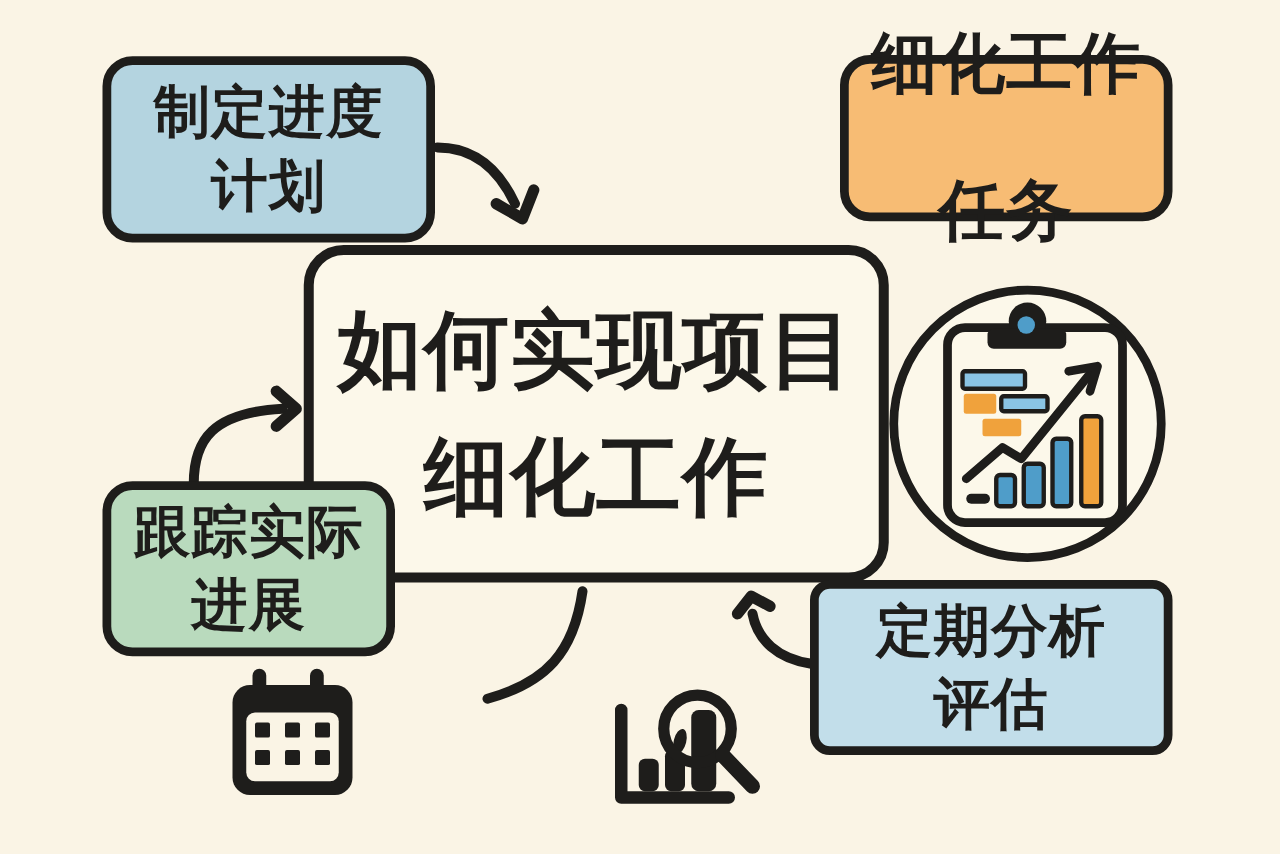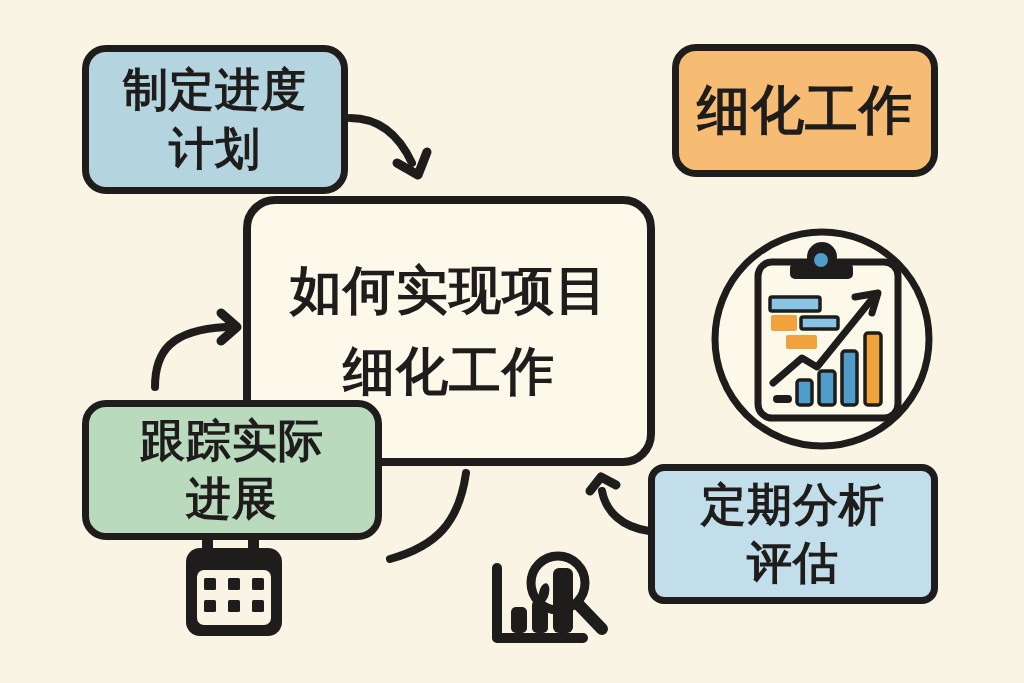--- a/index.html
+++ b/index.html
@@ -18,27 +18,27 @@
   .connectors{position:absolute; left:0; top:0; z-index:1;}
   .node{
     position:absolute; box-sizing:border-box;
     border:7px solid var(--ink); border-radius:24px;
     display:flex; flex-direction:column; align-items:center; justify-content:center;
     text-align:center; font-weight:800; line-height:1.3; letter-spacing:1px;
     z-index:3;
   }
   .node .ln{display:block;}
   #node-central{
-    left:243px; top:196px; width:412px; height:270px;
+    left:243px; top:196px; width:468px; height:270px;
     background:var(--panel); border-width:8px; border-radius:32px;
-    font-size:52px; line-height:1.33; z-index:2;gap:12px;
+    font-size:68px; line-height:1.33; z-index:2;gap:12px;
   }
   #node-plan{left:82px; top:45px; width:266px; height:149px; background:var(--box-blue); font-size:45px;}
   #node-refine{left:672px; top:44px; width:266px; height:133px; background:var(--box-orange); font-size:53px;gap:48px;}
-  #node-track{left:82px; top:400px; width:300px; height:140px; background:var(--box-green); font-size:45px;}
+  #node-track{left:82px; top:385px; width:234px; height:140px; background:var(--box-green); font-size:45px;}
   #node-review{left:648px; top:464px; width:290px; height:140px; background:var(--box-blue2); border-radius:16px; font-size:45px;}
   .icon-wrap{position:absolute; z-index:2;}
   #badge{left:706px; top:223px; width:232px; height:232px;}
   #calendar{left:178px; top:530px; width:110px; height:110px;}
   #magnifier{left:478px; top:545px; width:140px; height:110px;}
   .stroke-ink{stroke:var(--ink); fill:none;}
   .fill-ink{fill:var(--ink);}
   .fill-panel{fill:var(--panel);}
   .fill-bg{fill:var(--bg);}
   .fill-blue{fill:var(--icon-blue);}
@@ -80,20 +80,21 @@
     <span class="ln">细化工作</span>
   </div>
 
   <div class="node" id="node-plan">
     <span class="ln">制定进度</span>
     <span class="ln">计划</span>
   </div>
 
   <div class="node" id="node-refine">
     <span class="ln">细化工作</span>
+    <span class="ln">任务</span>
   </div>
 
   <div class="node" id="node-track">
     <span class="ln">跟踪实际</span>
     <span class="ln">进展</span>
   </div>
 
   <div class="node" id="node-review">
     <span class="ln">定期分析</span>
     <span class="ln">评估</span>

